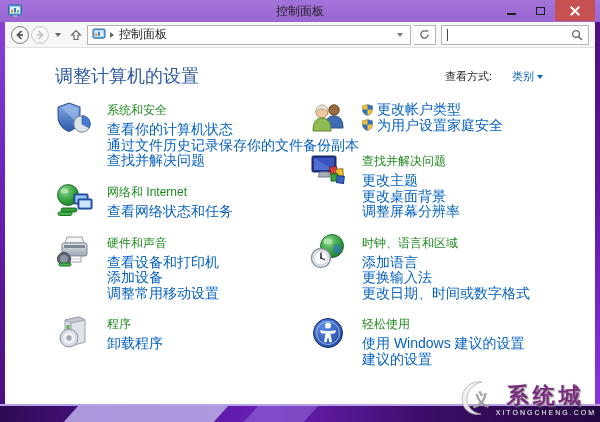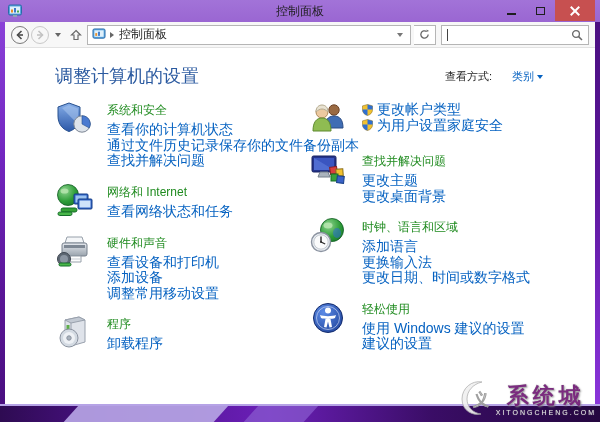--- a/index.html
+++ b/index.html
@@ -322,20 +322,21 @@
             <rect x="20" y="16" width="7" height="7" fill="#d84040" stroke="#8a1f1f" transform="rotate(-8 23 19)"></rect>
             <rect x="26" y="18" width="7" height="7" fill="#f2c230" stroke="#8a6d1a" transform="rotate(-4 29 21)"></rect>
             <rect x="21" y="23" width="7" height="7" fill="#3aa03a" stroke="#156e2a"></rect>
             <rect x="27" y="25" width="7" height="7" fill="#3a62c8" stroke="#173f86" transform="rotate(6 30 28)"></rect>
           </svg>
           <div class="cat-body">
             <a class="cat-title">查找并解决问题</a>
             <ul class="cat-links">
               <li>更改主题</li>
               <li>更改桌面背景</li>
+              <li>调整屏幕分辨率</li>
             </ul>
           </div>
         </div>
 
         <div class="cat">
           <svg class="cat-icon" viewBox="0 0 38 38">
             <circle cx="22" cy="13" r="11.5" fill="url(#gGlobe)" stroke="#0e5a20" stroke-width="0.8"></circle>
             <ellipse cx="18" cy="8.5" rx="4.5" ry="3" fill="#b9e6b0" opacity="0.85"></ellipse>
             <ellipse cx="27" cy="16" rx="4" ry="5" fill="#2f72c8" opacity="0.6"></ellipse>
             <circle cx="11" cy="25" r="9.5" fill="#e9edf2" stroke="#8b93a0" stroke-width="1.4"></circle>

